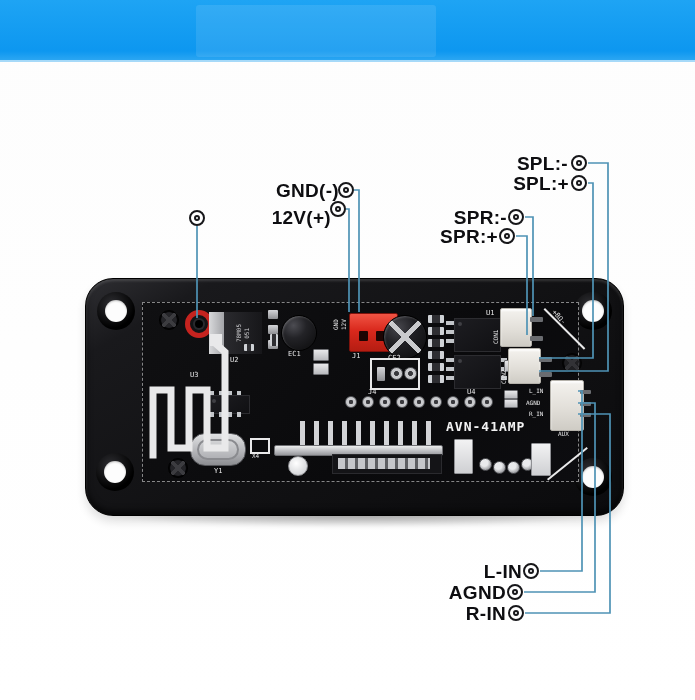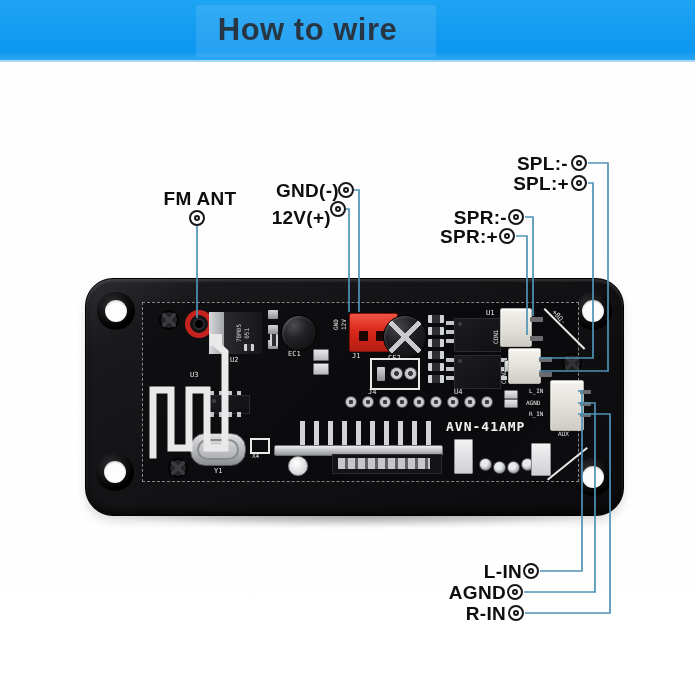--- a/index.html
+++ b/index.html
@@ -60,21 +60,20 @@
   .dome{position:absolute;width:11px;height:11px;border-radius:50%;background:radial-gradient(circle at 40% 35%,#e9eaec 0 35%,#909195 80%);border:1px solid #55565a;}
   .diag45{position:absolute;height:2px;background:#e9e9ea;transform-origin:0 0;}
 </style>
 </head>
 <body>
 
 <div class="stage">
 
   <div class="banner">
     <div class="banner-glow"></div>
-    <h1>How to wire</h1>
   </div>
 
   <div class="frame-shadow"></div>
 
   <div class="frame">
     <div class="hole" style="left:11px;top:13px"></div>
     <div class="hole" style="left:488px;top:13px"></div>
     <div class="hole" style="left:10px;top:174px"></div>
     <div class="hole" style="left:488px;top:179px"></div>
 
@@ -128,21 +127,21 @@
       <div class="smd" style="left:285px;top:72px;width:16px;height:8px"></div>
 
       <div class="pins-v" style="left:303px;top:18px;height:26px"></div>
       <div class="pins-v" style="left:356px;top:18px;height:26px"></div>
       <div class="chip" style="left:311px;top:15px;width:45px;height:32px"></div>
       <div class="silk" style="left:343px;top:7px">U1</div>
 
       <div class="pins-v" style="left:303px;top:55px;height:26px"></div>
       <div class="pins-v" style="left:356px;top:55px;height:26px"></div>
       <div class="chip" style="left:311px;top:52px;width:45px;height:32px"></div>
-      <div class="silk" style="left:311px;top:86px">U4</div>
+      <div class="silk" style="left:324px;top:86px">U4</div>
 
       <div class="smdw" style="left:361px;top:21px;width:15px;height:10px"></div>
       <div class="smdw" style="left:361px;top:57px;width:15px;height:10px"></div>
       <div class="smdw" style="left:361px;top:87px;width:12px;height:7px"></div>
       <div class="smdw" style="left:361px;top:96px;width:12px;height:7px"></div>
 
       <div class="silk vert" style="left:350px;top:7px;height:34px;font-size:6px">CON1</div>
       <div class="jst" style="left:357px;top:5px;width:30px;height:37px"></div>
       <div class="jpin" style="left:387px;top:14px;width:13px;height:5px"></div>
       <div class="jpin" style="left:387px;top:33px;width:13px;height:5px"></div>
@@ -217,21 +216,20 @@
       <polyline points="588,163 608,163 608,371 539,371"></polyline>
       <polyline points="588,183 593,183 593,358 539,358"></polyline>
       <polyline points="525,217 533,217 533,316"></polyline>
       <polyline points="516,236 527,236 527,335"></polyline>
       <polyline points="540,571 582,571 582,391 578,391"></polyline>
       <polyline points="524,592 595,592 595,403 578,403"></polyline>
       <polyline points="525,613 610,613 610,414 578,414"></polyline>
     </g>
   </svg>
 
-  <div class="label ctr" style="left:150px;top:188px;width:100px">FM ANT</div>
   <div class="target" style="left:189px;top:210px"></div>
 
   <div class="label" style="right:356px;top:180px">GND(-)</div>
   <div class="target" style="left:338px;top:182px"></div>
 
   <div class="label" style="right:364px;top:207px">12V(+)</div>
   <div class="target" style="left:330px;top:201px"></div>
 
   <div class="label" style="right:127px;top:153px">SPL:-</div>
   <div class="target" style="left:571px;top:155px"></div>

